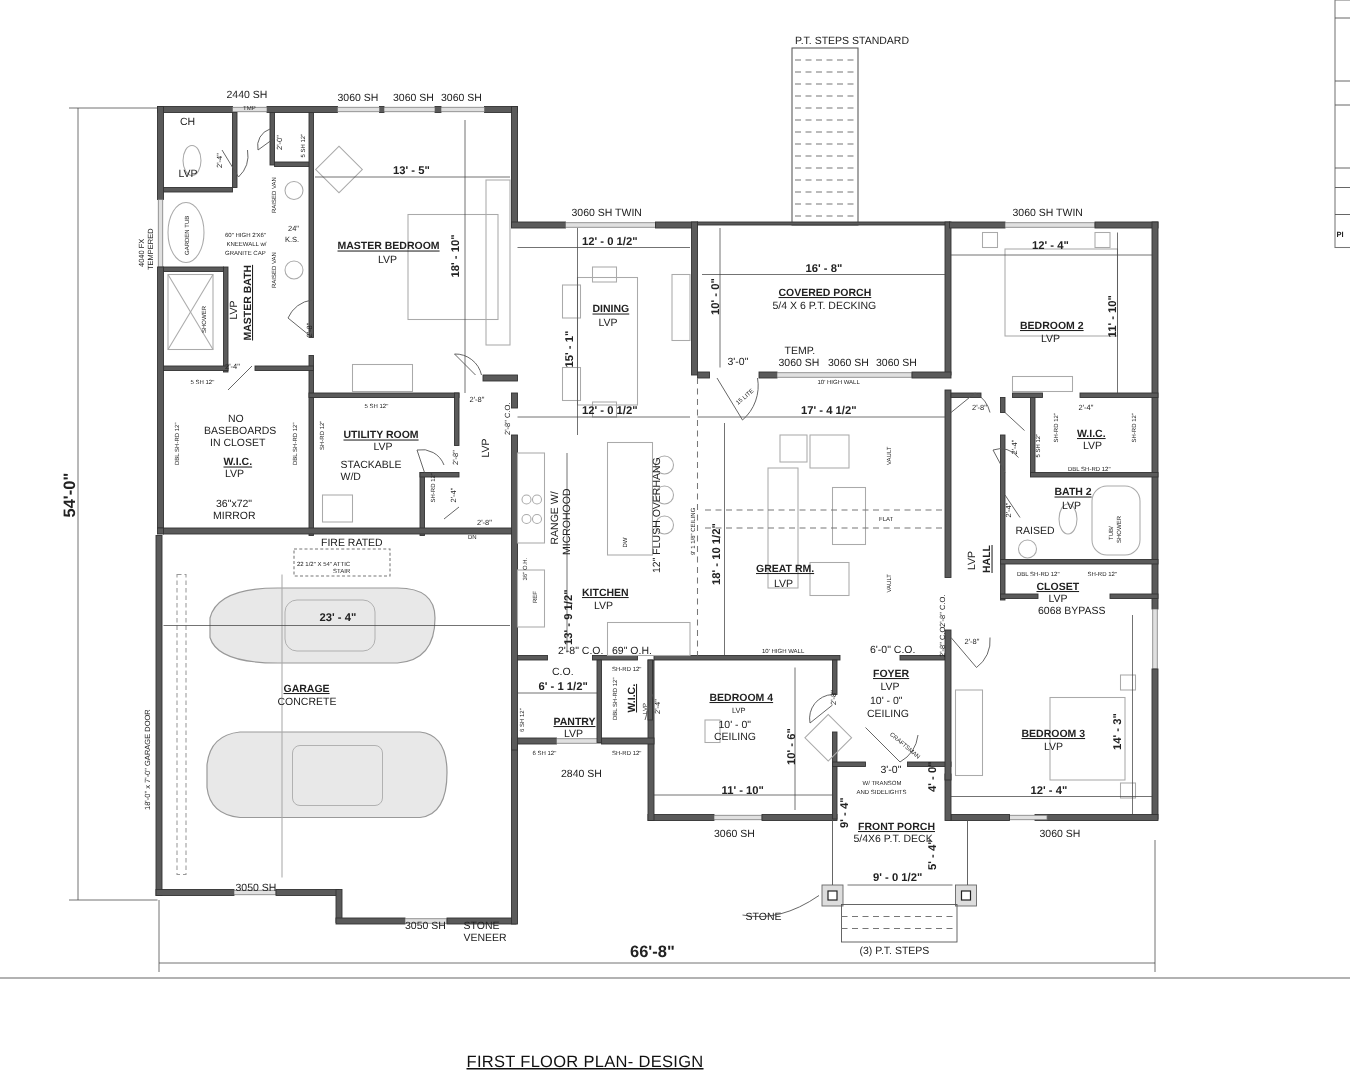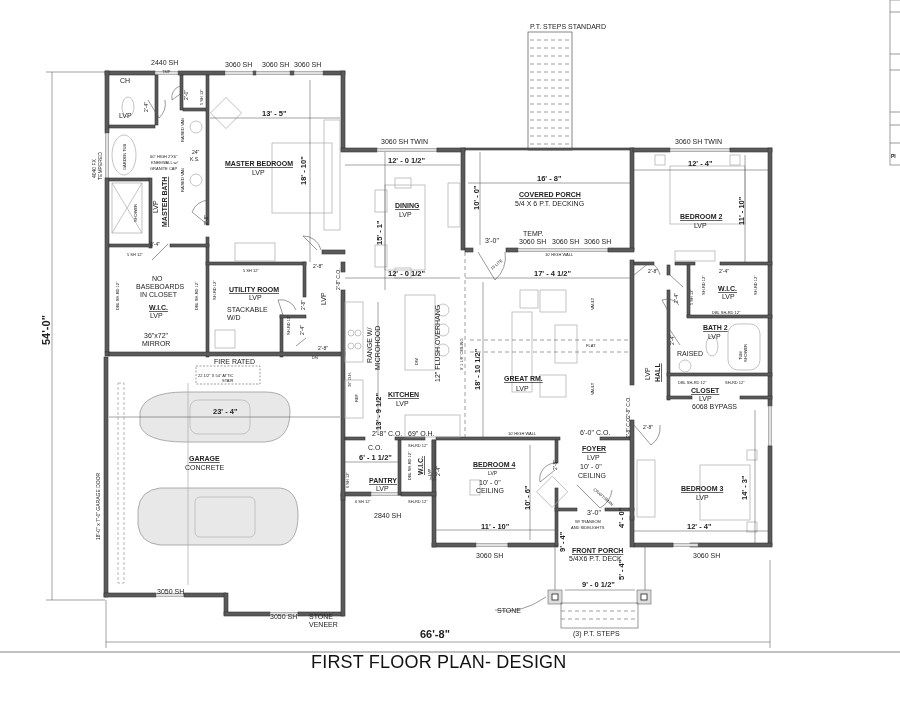--- a/index.html
+++ b/index.html
@@ -12,21 +12,21 @@
   .room { font-size:7px; font-weight:bold; text-decoration:underline; }
   .dim { font-size:7.5px; font-weight:bold; }
   .big { font-size:11px; font-weight:bold; }
   .wall { fill:#5a5a5a; stroke:#333; stroke-width:0.6; }
   .thin { stroke:#555; stroke-width:0.6; fill:none; }
   .dash { stroke:#777; stroke-width:0.7; fill:none; stroke-dasharray:4 3; }
   .dimline { stroke:#444; stroke-width:0.5; fill:none; }
   .furn { stroke:#aaa; stroke-width:0.7; fill:none; }
   .car { stroke:#999; stroke-width:0.8; fill:#e8e8e8; }
   .win { fill:#e0e0e0; stroke:#777; stroke-width:0.5; }
-  #title { position:absolute; left:311px; top:652px; font-size:18px; color:#111; letter-spacing:0.2px; }
+  #title { position:absolute; left:311px; top:702px; font-size:11px; text-decoration:underline; color:#111; letter-spacing:0.2px; }
 </style>
 </head>
 <body>
 
 <svg id="plan" width="900" height="723" viewBox="0 0 900 723">
 
   <g>
     <rect x="528" y="32" width="44" height="118" fill="#fff" stroke="#555" stroke-width="0.7"></rect>
     <g class="dash" stroke-dasharray="3 2">
       <line x1="530" y1="40" x2="570" y2="40"></line>

